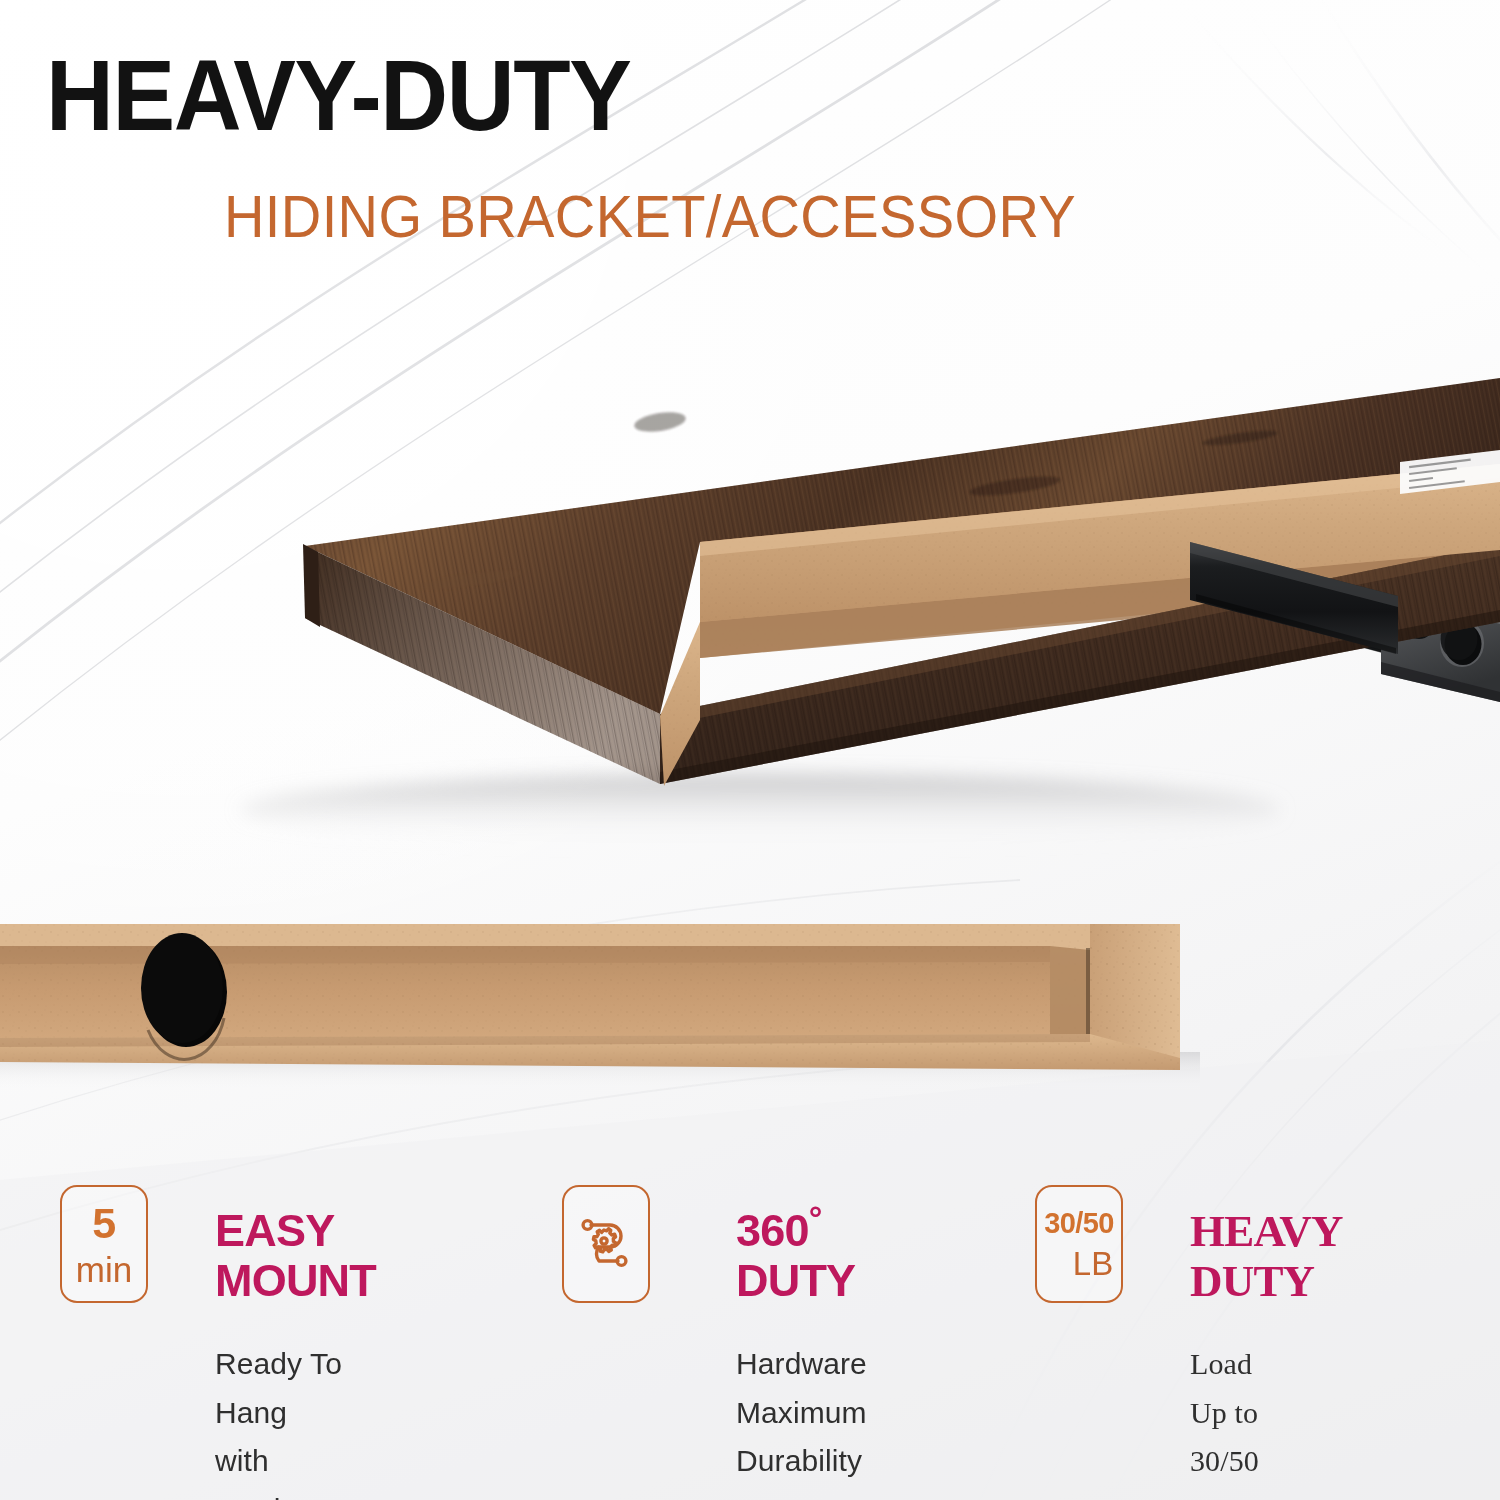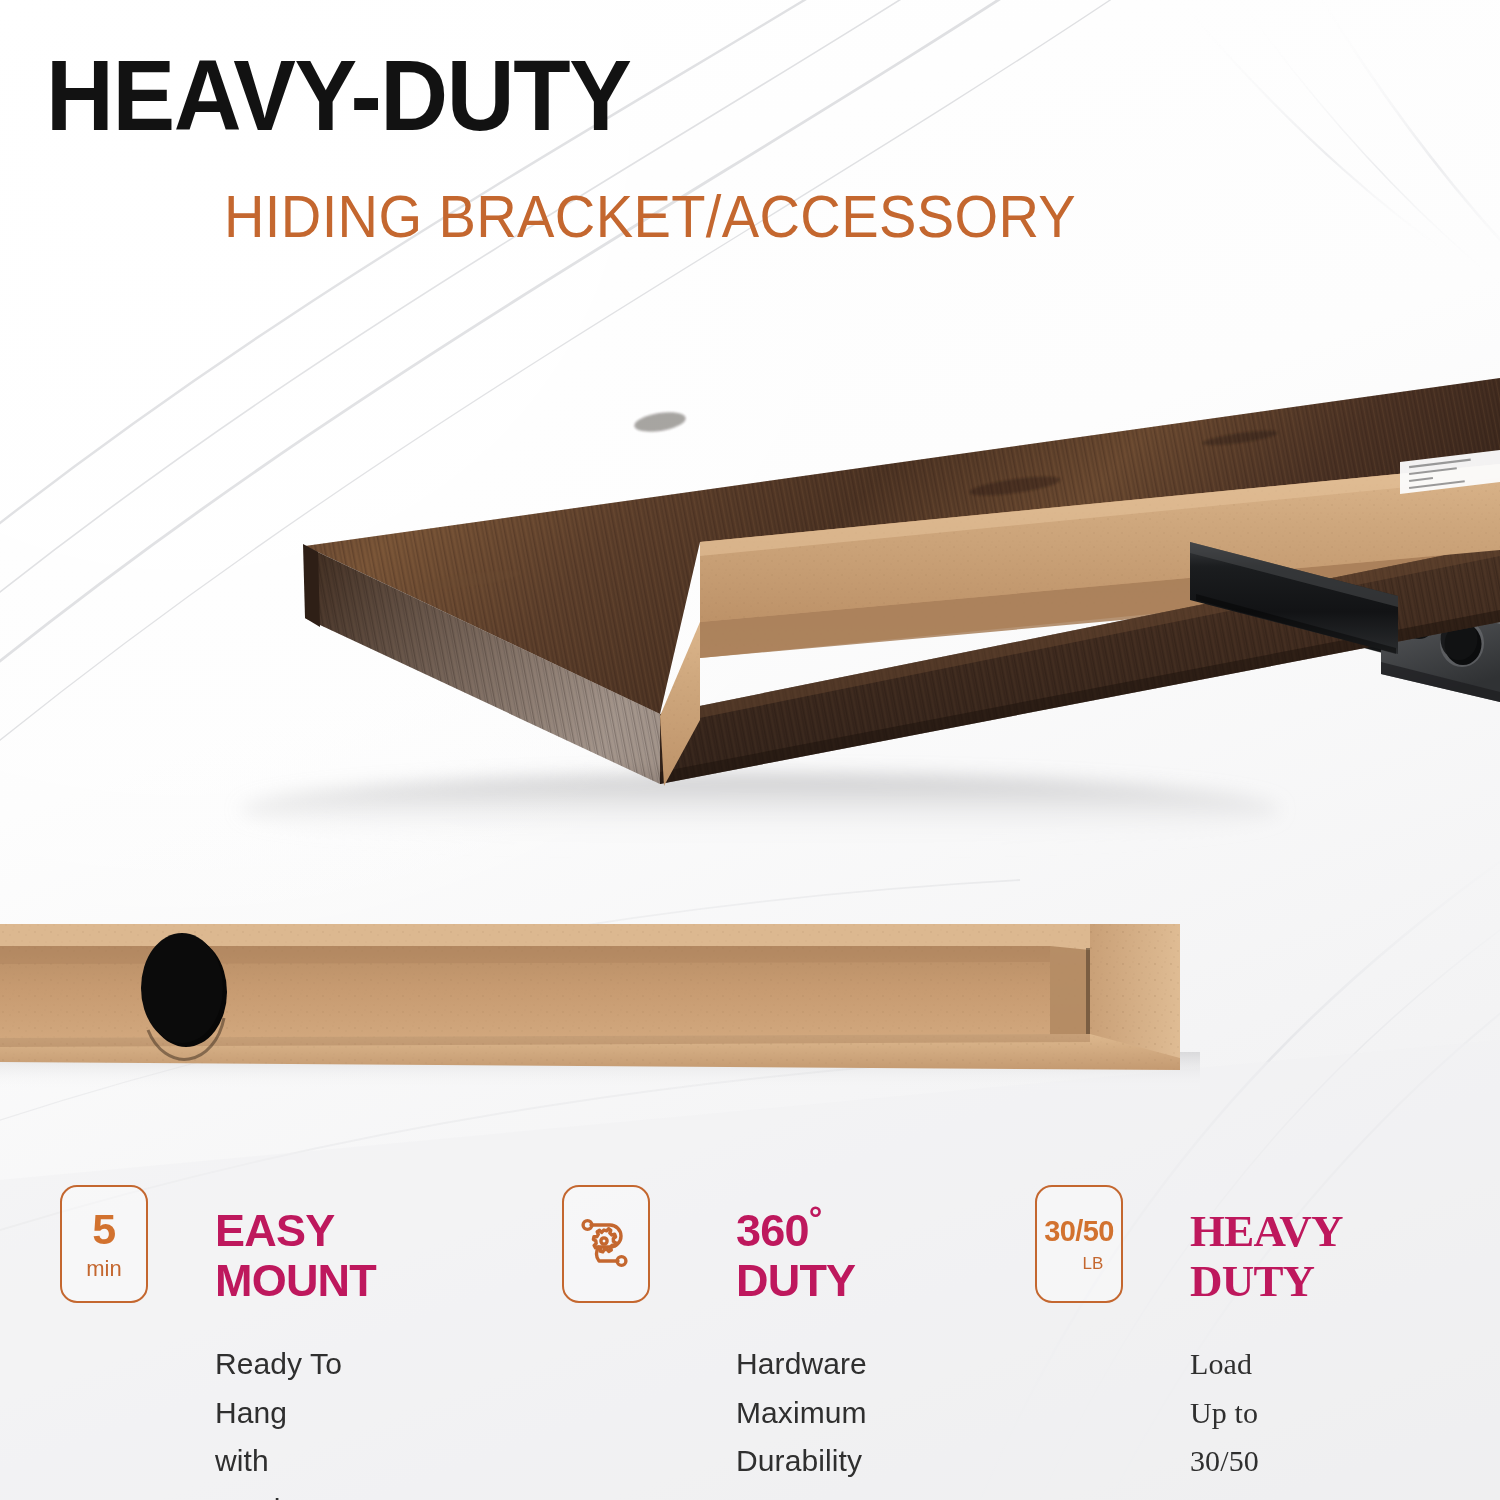--- a/index.html
+++ b/index.html
@@ -48,22 +48,22 @@
 
   .badge {
     position:absolute; left:0; top:5px;
     width:88px; height:118px;
     border:2.2px solid #C4672F; border-radius:17px;
     display:flex; flex-direction:column; align-items:center; justify-content:center;
     background:rgba(255,255,255,0.35);
   }
   .badge-big { font-size:43px; font-weight:700; color:#D2722F; line-height:1; letter-spacing:-0.5px; }
   .badge-big.sm { font-size:29px; letter-spacing:-0.6px; }
-  .badge-sub { font-size:22px; font-weight:400; color:#C4672F; line-height:1; margin-top:7px; }
-  .badge-sub.xs { font-size:17px; margin-top:9px;margin-left:28px; }
+  .badge-sub { font-size:35px; font-weight:400; color:#C4672F; line-height:1; margin-top:7px; }
+  .badge-sub.xs { font-size:33px; margin-top:9px;margin-left:28px; }
 
   .badge-icon { position:absolute; left:0; top:5px; width:88px; height:118px;
                 border:2.2px solid #C4672F; border-radius:17px;
                 display:flex; align-items:center; justify-content:center;
                 background:rgba(255,255,255,0.35); }
 
   .f-title {
     position:absolute; left:155px; top:26px;
     font-size:45px; font-weight:700; color:#be185d;
     line-height:1.12; letter-spacing:-0.8px; white-space:pre-line;

